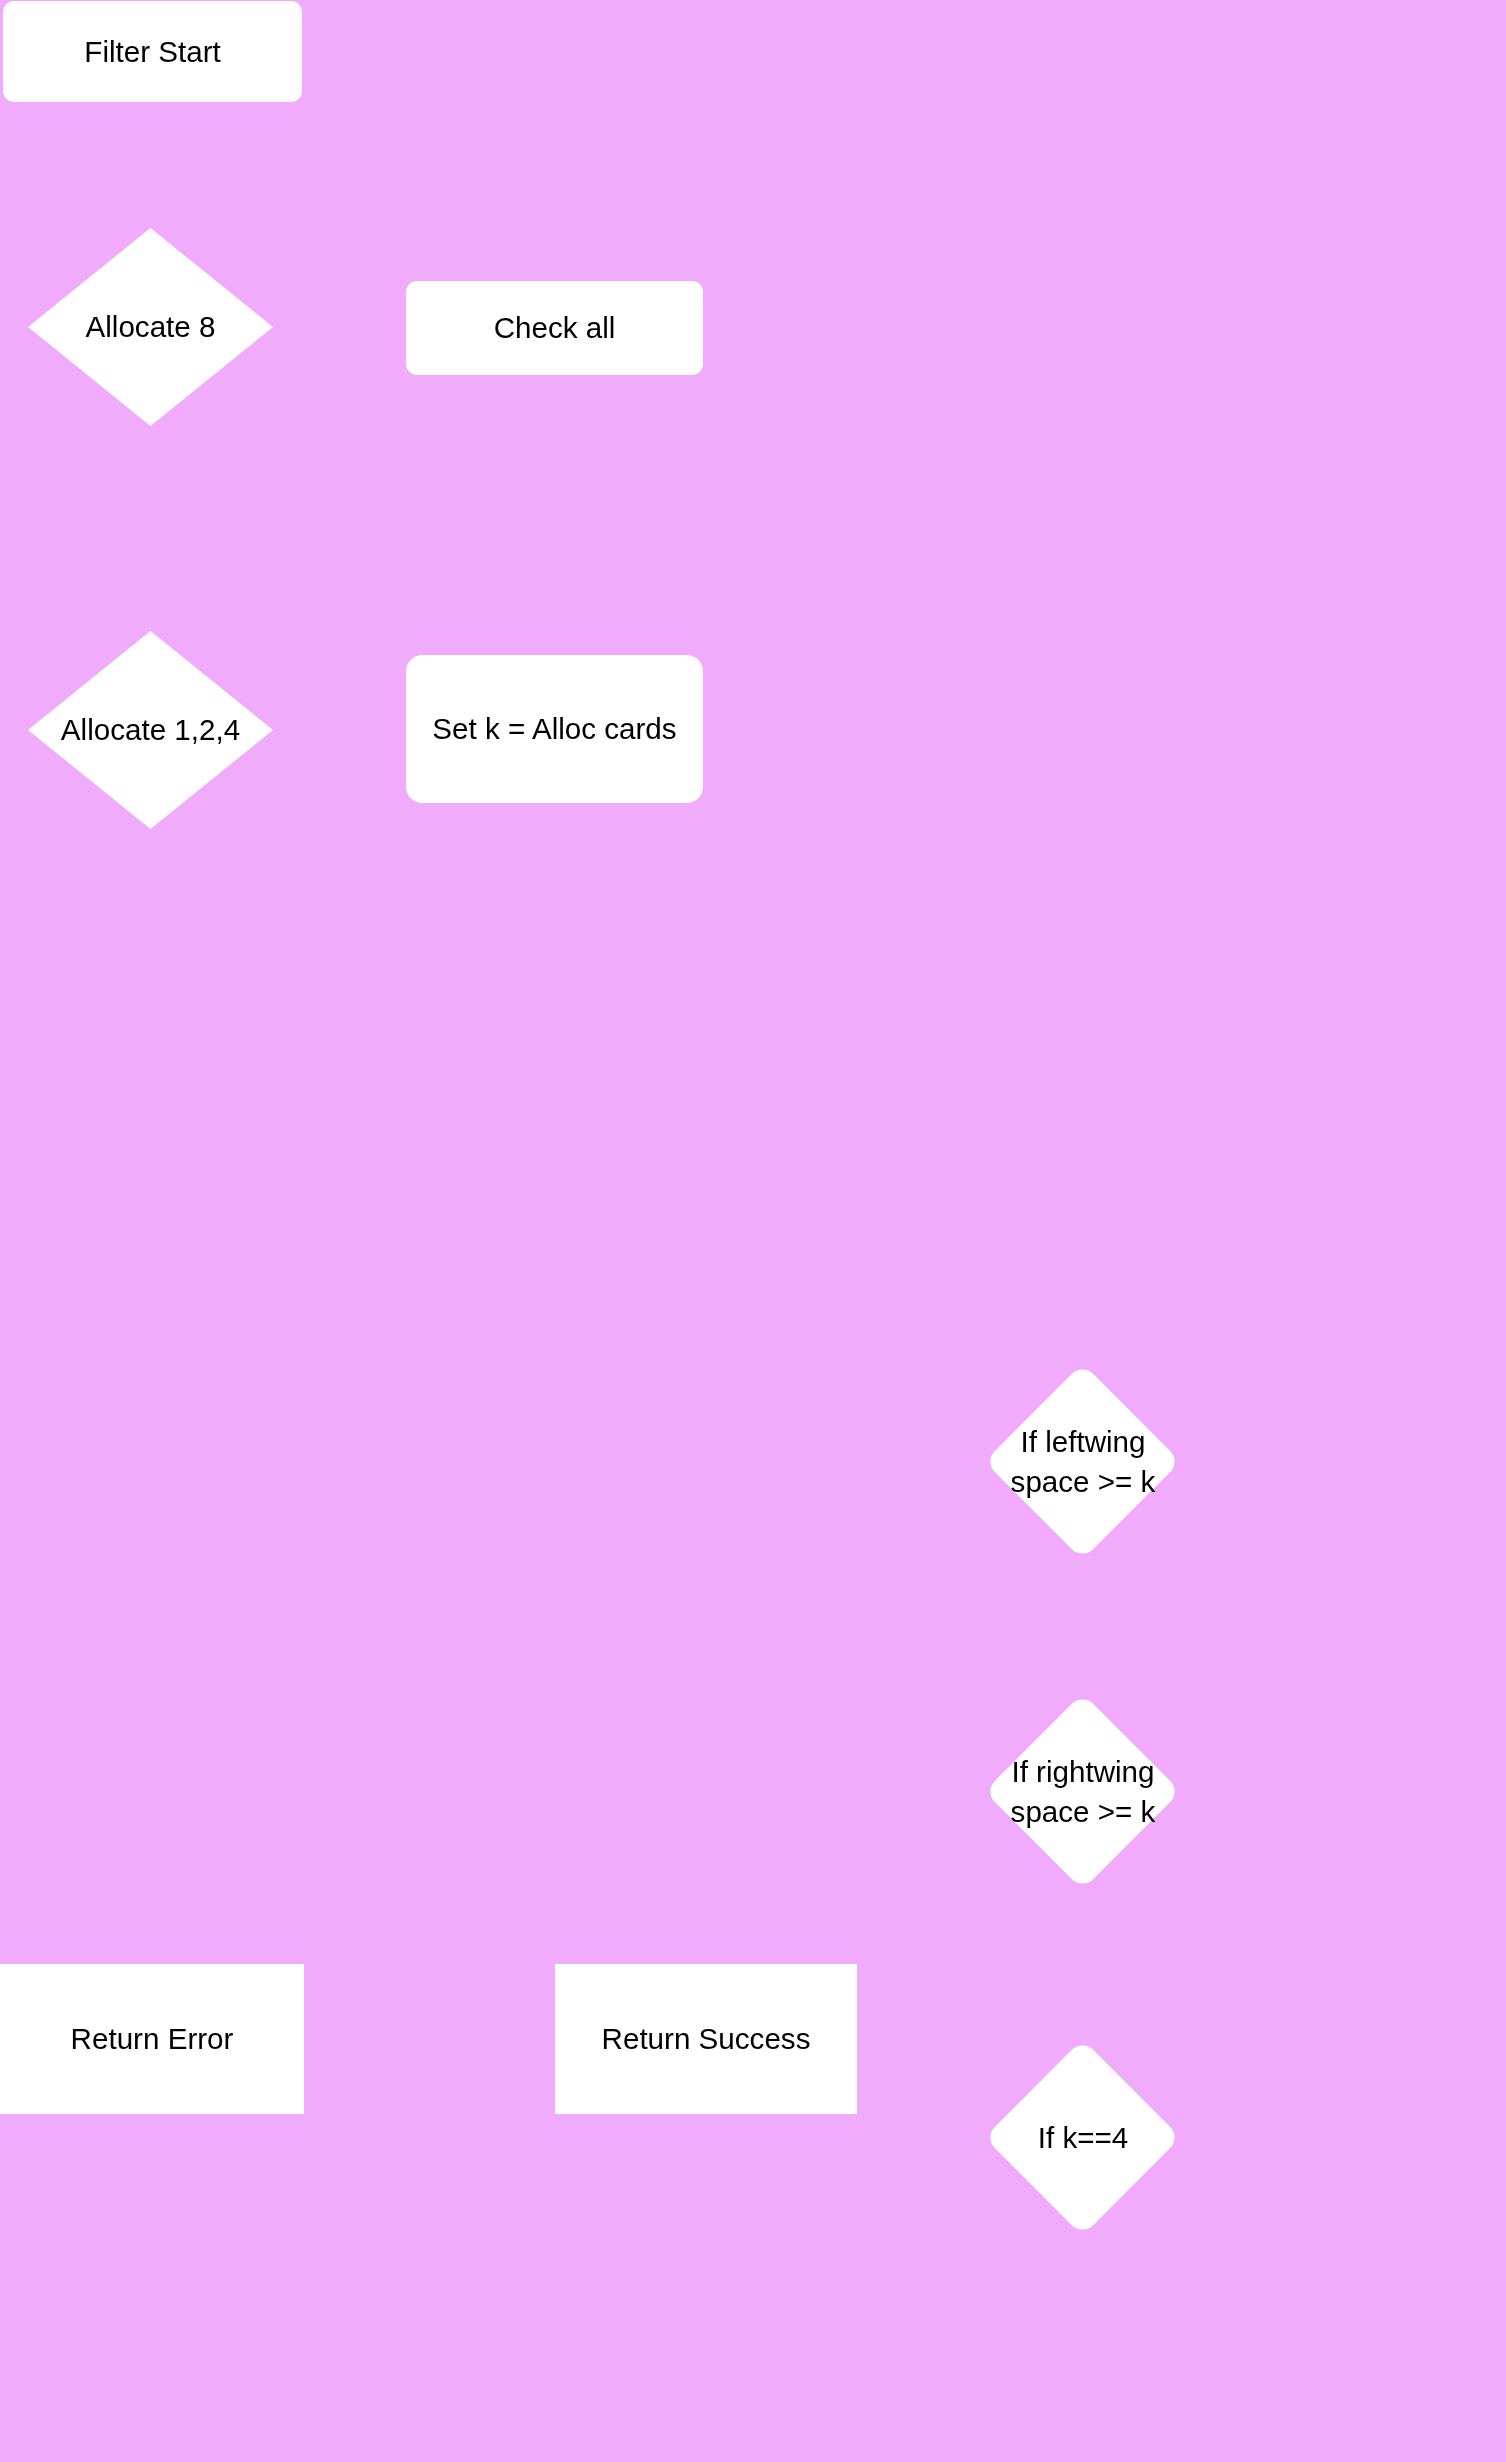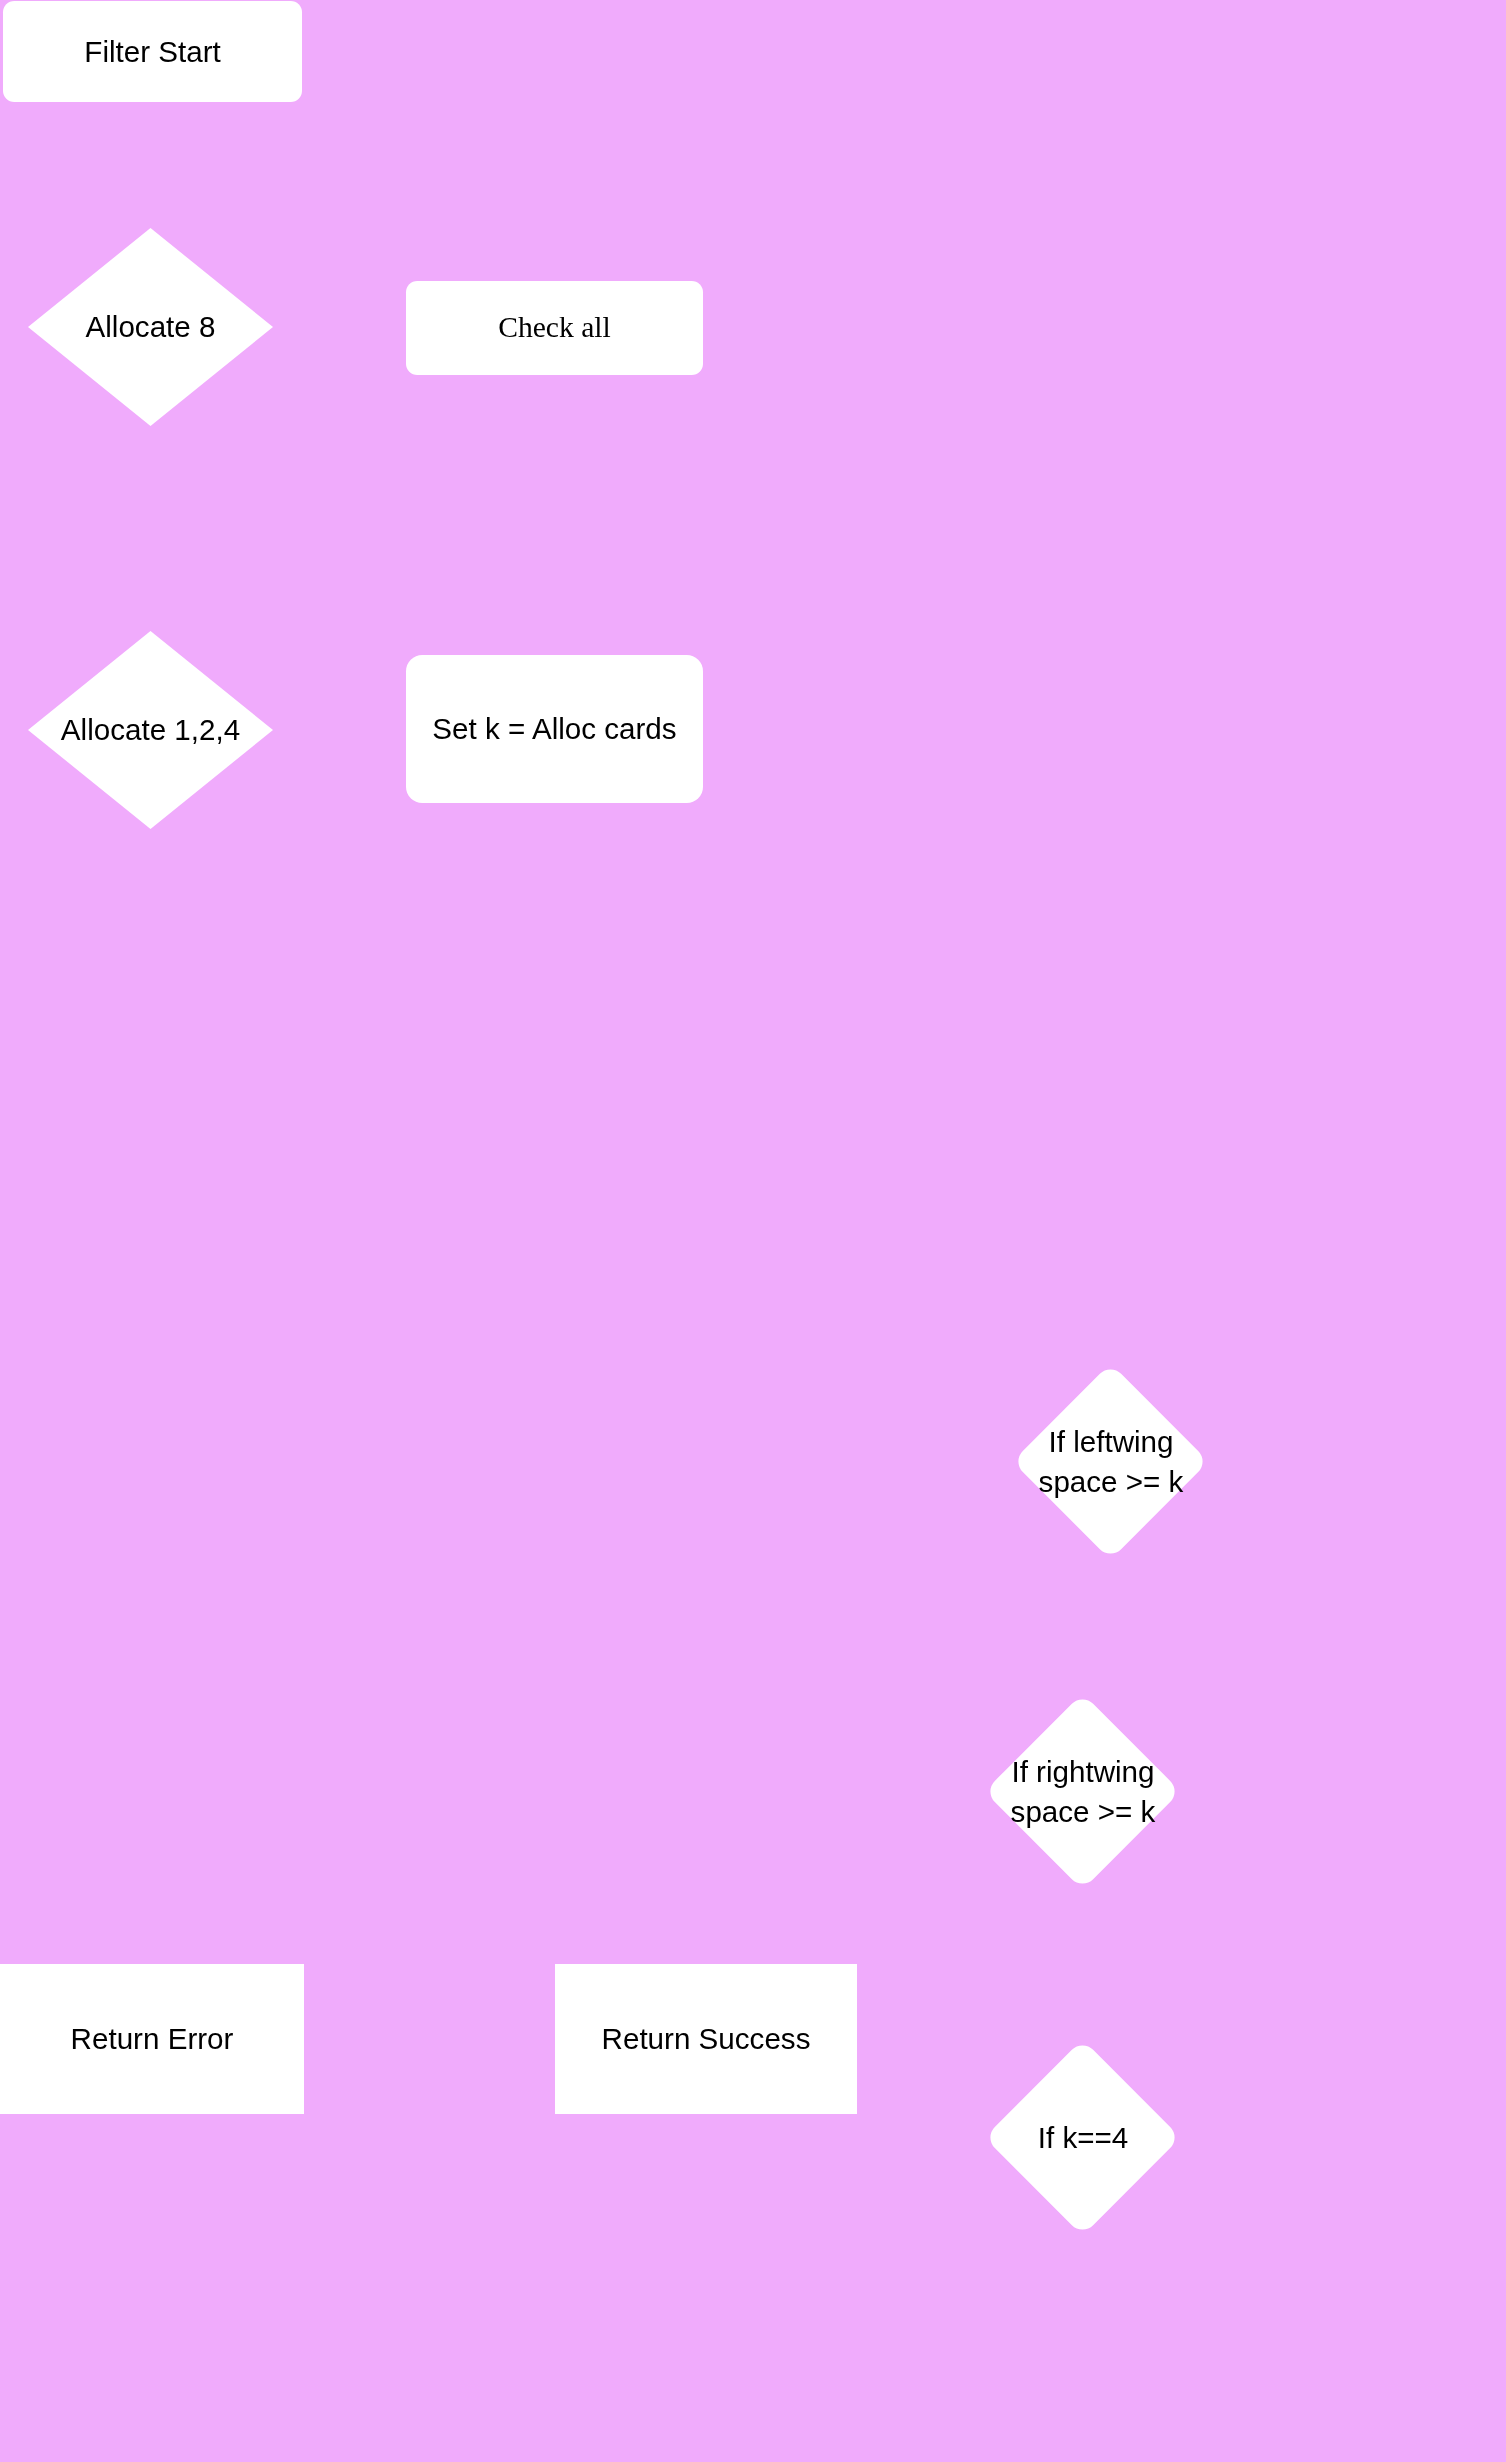--- a/index.html
+++ b/index.html
@@ -46,39 +46,39 @@
       <div class="label" style="color: rgb(0, 0, 0);">
         <div class="label-line">Filter Start</div>
       </div>
     </div>
     <div class="node shape-diamond" style="left: 28px; top: 228px; width: 245px; height: 198px;">
       <div class="fill" style="background: rgb(255, 255, 255);"></div>
       <div class="label" style="color: rgb(0, 0, 0);">
         <div class="label-line">Allocate 8</div>
       </div>
     </div>
-    <div class="node shape-rounded-rect" style="left: 406px; top: 281px; width: 297px; height: 94px; font-family: Liberation Serif, serif;">
+    <div class="node shape-rounded-rect" style="left: 406px; top: 281px; width: 297px; height: 94px;">
       <div class="fill" style="background: rgb(255, 255, 255); border-radius: 11.3px;"></div>
       <div class="label" style="color: rgb(0, 0, 0);">
         <div class="label-line">Check all</div>
       </div>
     </div>
     <div class="node shape-diamond" style="left: 28px; top: 631px; width: 245px; height: 198px;">
       <div class="fill" style="background: rgb(255, 255, 255);"></div>
       <div class="label" style="color: rgb(0, 0, 0);">
         <div class="label-line">Allocate 1,2,4</div>
       </div>
     </div>
     <div class="node shape-rounded-rect" style="left: 406px; top: 655px; width: 297px; height: 148px;">
       <div class="fill" style="background: rgb(255, 255, 255); border-radius: 16.3px;"></div>
       <div class="label" style="color: rgb(0, 0, 0);">
         <div class="label-line">Set k = Alloc cards</div>
       </div>
     </div>
-    <div class="node shape-rounded-diamond" style="left: 1019px; top: 1368px; width: 184px; height: 187px;">
+    <div class="node shape-rounded-diamond" style="left: 991px; top: 1368px; width: 184px; height: 187px;">
       <div class="fill" style="background: rgb(255, 255, 255); width: 139px; height: 139px; left: 22px; top: 24px; border-radius: 15px;"></div>
       <div class="label" style="color: rgb(0, 0, 0);">
         <div class="label-line">If leftwing</div>
         <div class="label-line">space &gt;= k</div>
       </div>
     </div>
     <div class="node shape-rounded-diamond" style="left: 991px; top: 1698px; width: 184px; height: 187px;">
       <div class="fill" style="background: rgb(255, 255, 255); width: 139px; height: 139px; left: 22px; top: 24px; border-radius: 15px;"></div>
       <div class="label" style="color: rgb(0, 0, 0);">
         <div class="label-line">If rightwing</div>

